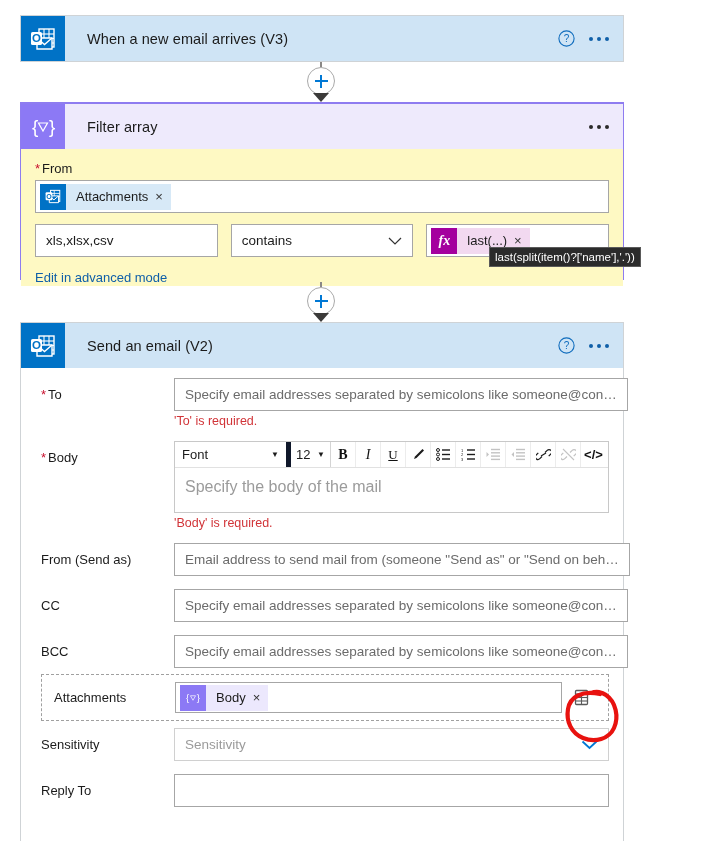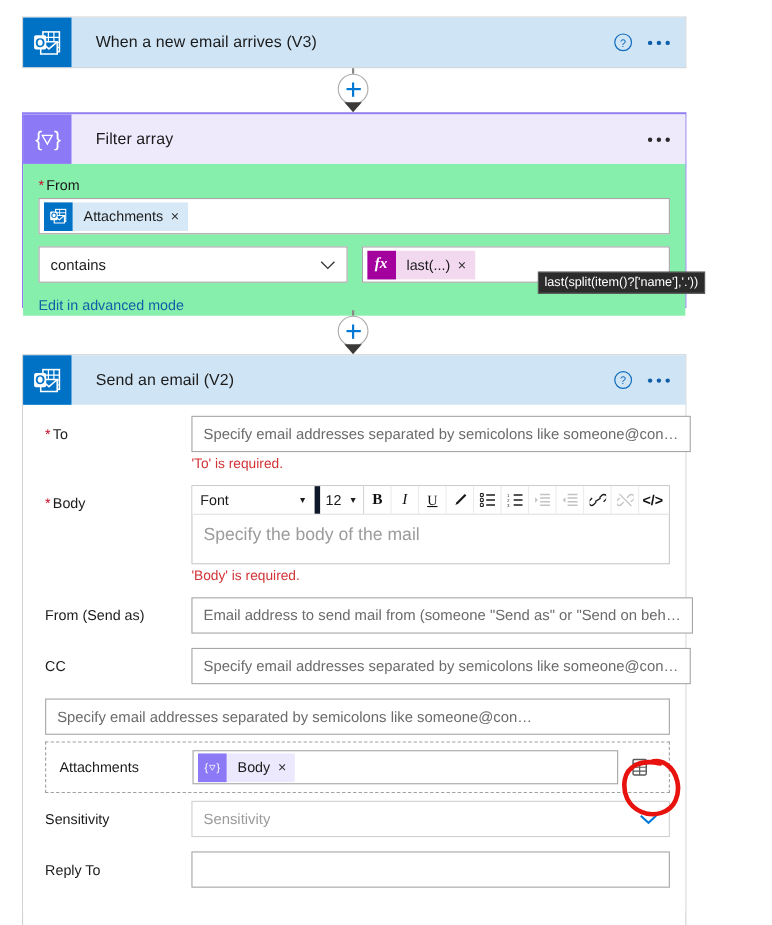--- a/index.html
+++ b/index.html
@@ -29,21 +29,21 @@
   
   #trigger-card { left: 20px; top: 15px; width: 604px; height: 47px; border: 1px solid #cfd3d6;}
   #trigger-card .card-header { background: #cfe4f5; height: 45px; }
   #trigger-card .card-icon { background: #0072c6; height: 45px; }
 
   
   #filter-card { left: 20px; top: 102px; width: 604px; height: 178px;
                  border: 1px solid #8e7cf0; border-top: 2px solid #8e7cf0; }
   #filter-card .card-header { background: #eeeafc; height: 45px; }
   #filter-card .card-icon { background: #8c79f5; height: 45px; }
-  #filter-card .card-body { padding: 12px 14px 0 14px; background: #86efac; }
+  #filter-card .card-body { padding: 12px 14px 0 14px; background: #fef9c3; }
 
   
   #email-card { left: 20px; top: 322px; width: 604px; height: 520px; border: 1px solid #cfd3d6; }
   #email-card .card-header { background: #cfe4f5; height: 45px; }
   #email-card .card-icon { background: #0072c6; height: 45px; }
   #email-card .card-body { padding: 10px 14px 8px 20px; background: #fff; }
 
   
   .connector { position: absolute; left: 303px; width: 36px; }
   .conn-line { position: absolute; left: 17px; width: 2px; background: #8a8886; }
@@ -209,20 +209,25 @@
             </svg>
           </span>
           <span class="tk-text">Attachments</span>
           <span class="tk-x">×</span>
         </span>
       </div>
 
       <div class="three-col">
         <div class="cell">
           <div class="field">
+            <span class="val">xls,xlsx,csv</span>
+          </div>
+        </div>
+        <div class="cell">
+          <div class="field">
             <span class="val">contains</span>
             <span class="chev">
               <svg width="14" height="9" viewBox="0 0 14 9">
                   <path d="M1 1 L7 7 L13 1" fill="none" stroke="#333" stroke-width="1.2"></path>
                 </svg>
             </span>
           </div>
         </div>
         <div class="cell">
           <div class="token-field">
@@ -400,20 +405,21 @@
       <div class="row">
         <div class="lbl">CC</div>
         <div class="fieldwrap">
           <div class="field" style="margin-bottom:7px;">
             <span class="ph dark">Specify email addresses separated by semicolons like someone@con…</span>
           </div>
         </div>
       </div>
 
       <div class="row">
+        <div class="lbl">BCC</div>
         <div class="fieldwrap">
           <div class="field">
             <span class="ph dark">Specify email addresses separated by semicolons like someone@con…</span>
           </div>
         </div>
       </div>
 
       <div class="att-row">
         <div class="att-lbl">Attachments</div>
         <div class="att-field">

